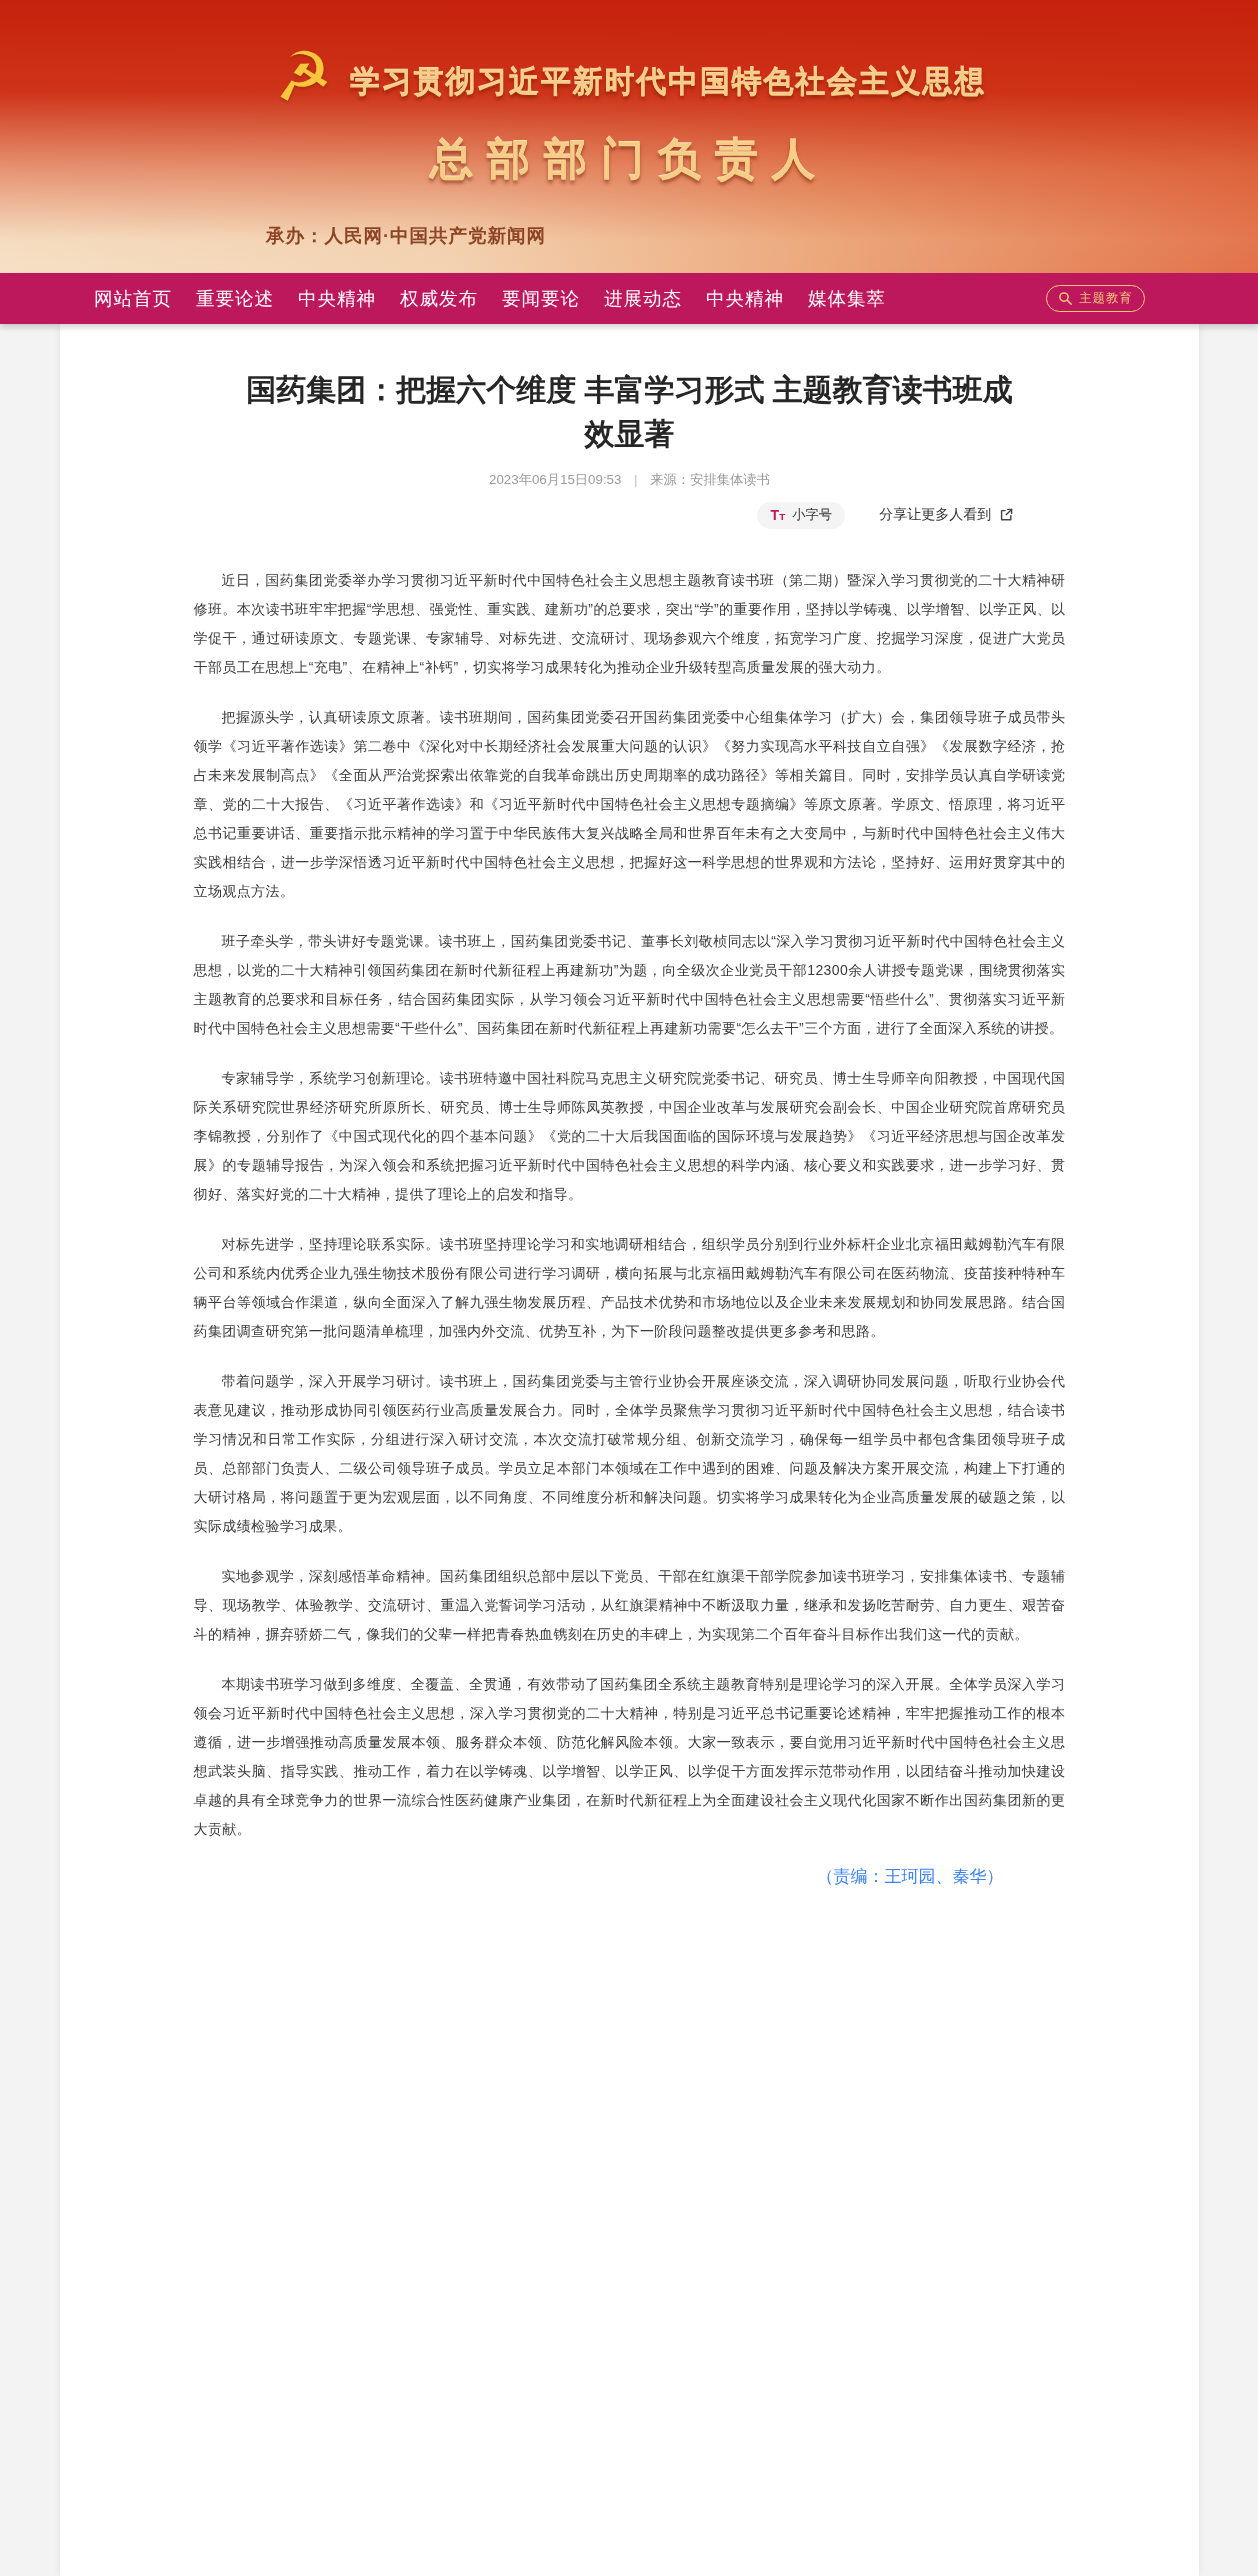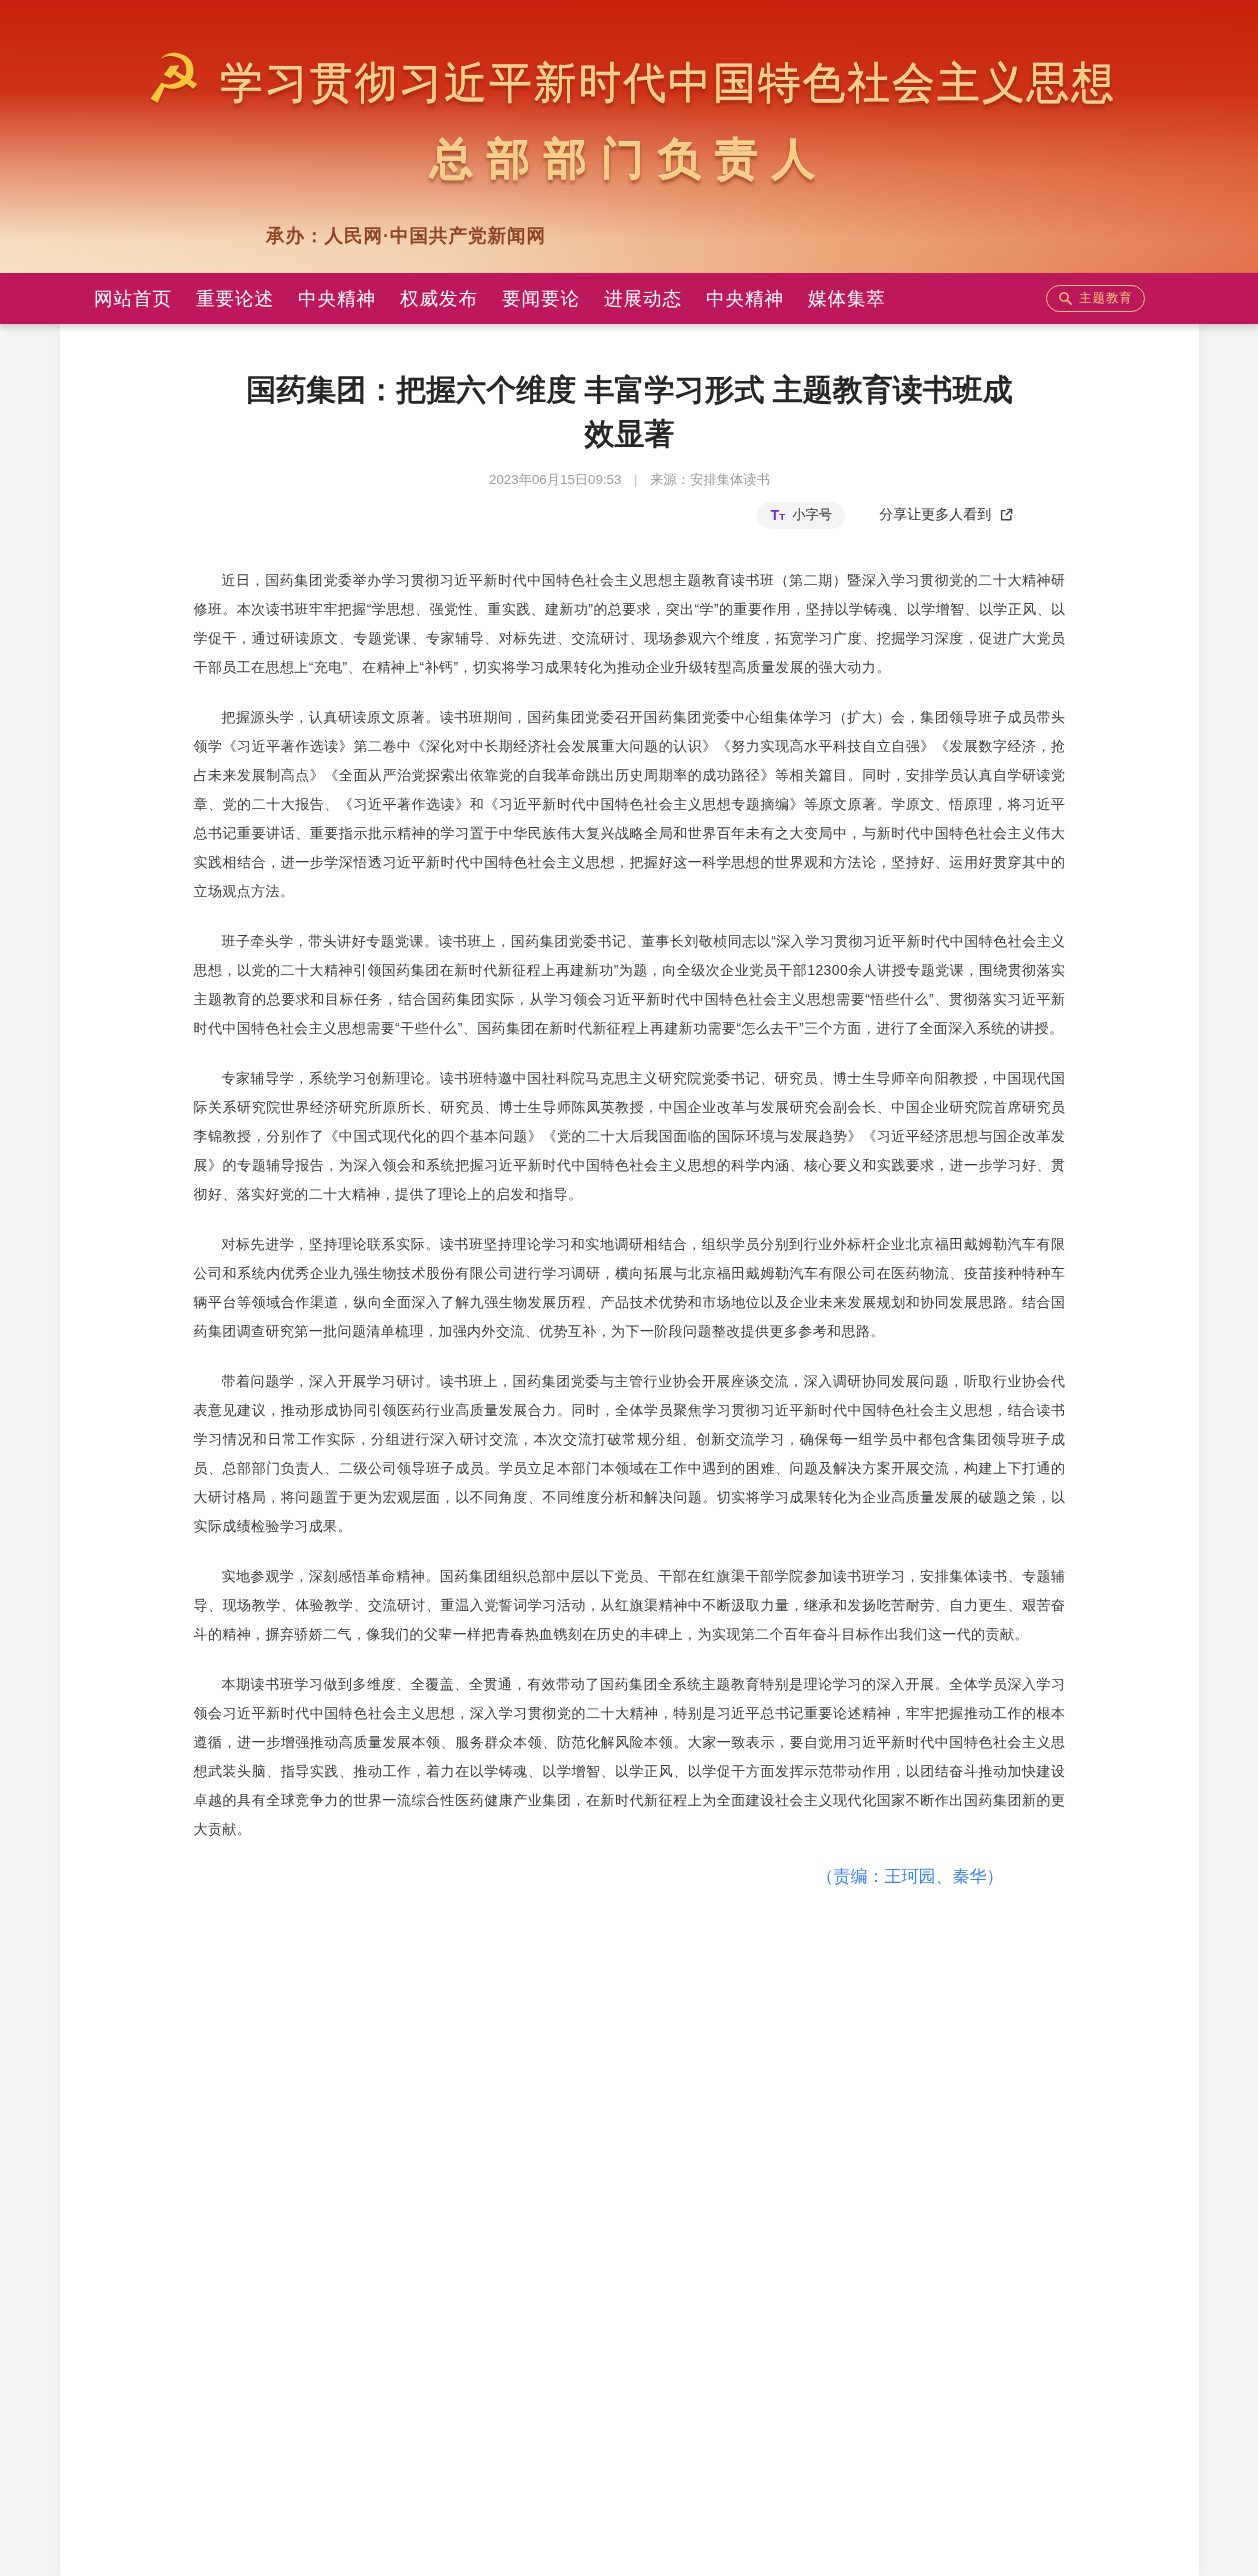--- a/index.html
+++ b/index.html
@@ -25,21 +25,21 @@
     top: 43px; left: 0; right: 0;
     display: flex; align-items: center; justify-content: center; gap: 18px;
   }
   .emblem {
     font-size: 66px; line-height: 66px;
     color: #f8c53d;
     text-shadow: 0 1.8px 2.7px rgba(120,30,5,0.45);
     transform: rotate(-6deg);
   }
   .banner-title-1 {
-    font-size: 43px; font-weight: 400; letter-spacing: 1.8px;
+    font-size: 30px; font-weight: 700; letter-spacing: 1.8px;
     color: #f6cd85;
     text-shadow: 0 -0.9px 0 rgba(255,244,210,0.85), 0 2.7px 3.6px rgba(110,25,5,0.55);
     white-space: nowrap;
     margin-top: 12px;
   }
   .banner-title-2 {
     position: absolute; top: 131px; left: 0; right: 0;
     text-align: center;
     font-size: 43px; font-weight: 900; letter-spacing: 14px;
     color: #f6cd85;
@@ -105,21 +105,21 @@
     display: flex; justify-content: flex-end; align-items: center;
     gap: 34px; padding-right: 51px;
     height: 28px;
   }
   .fontsize-pill {
     background: #f4f4f4; border-radius: 14px;
     height: 27.5px; display: flex; align-items: center; gap: 7px;
     padding: 0 13.3px;
     color: #333333; font-size: 13.3px; cursor: pointer;
   }
-  .fontsize-glyph { font-weight: 600; color: #6d28d9; }
+  .fontsize-glyph { font-weight: 600; color: #be185d; }
   .fontsize-glyph .t-big { font-size: 14px; }
   .fontsize-glyph .t-small { font-size: 9.8px; }
   .share-control {
     display: flex; align-items: center; gap: 6.2px;
     color: #333333; font-size: 14px; cursor: pointer;
   }
   .share-control svg { display: block; }
 
   .article-body {
     width: 872px;

